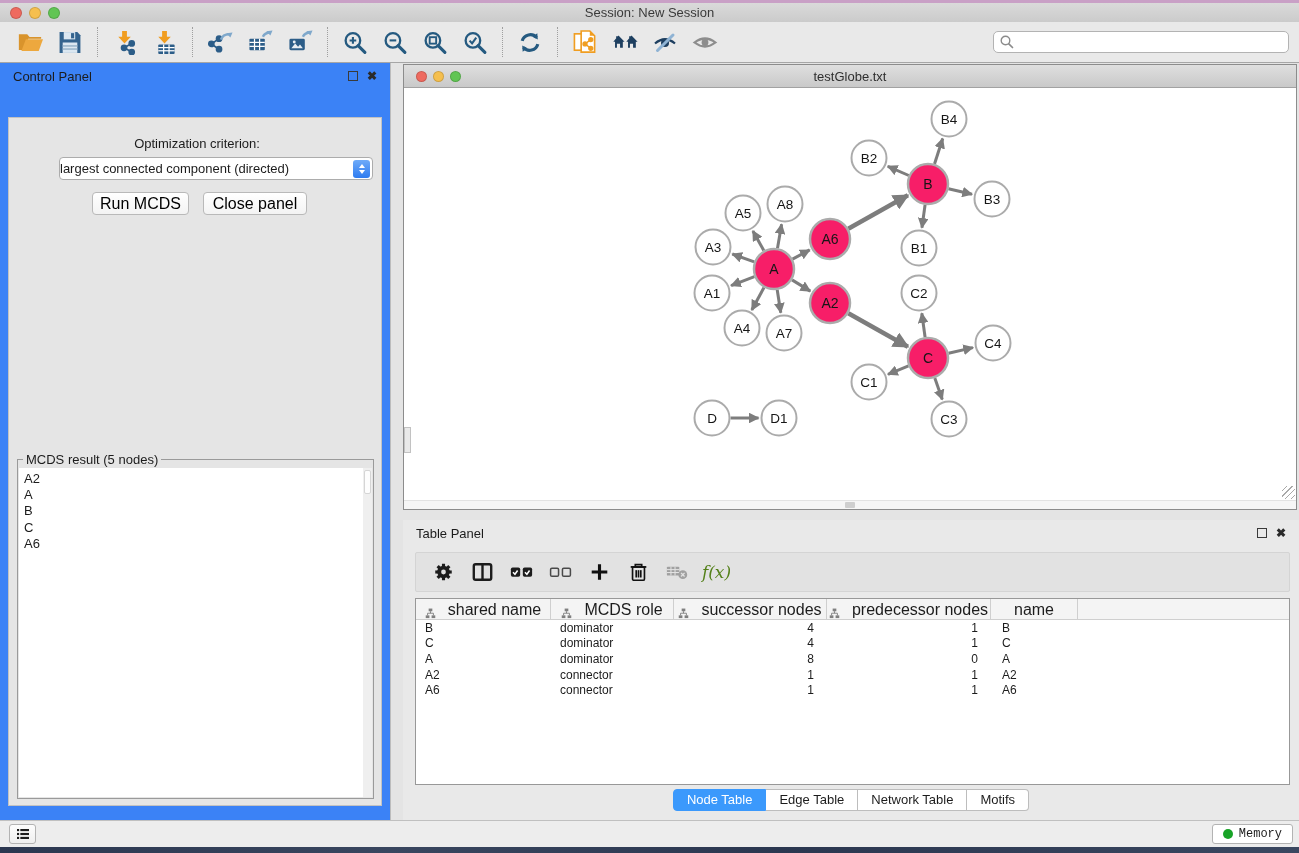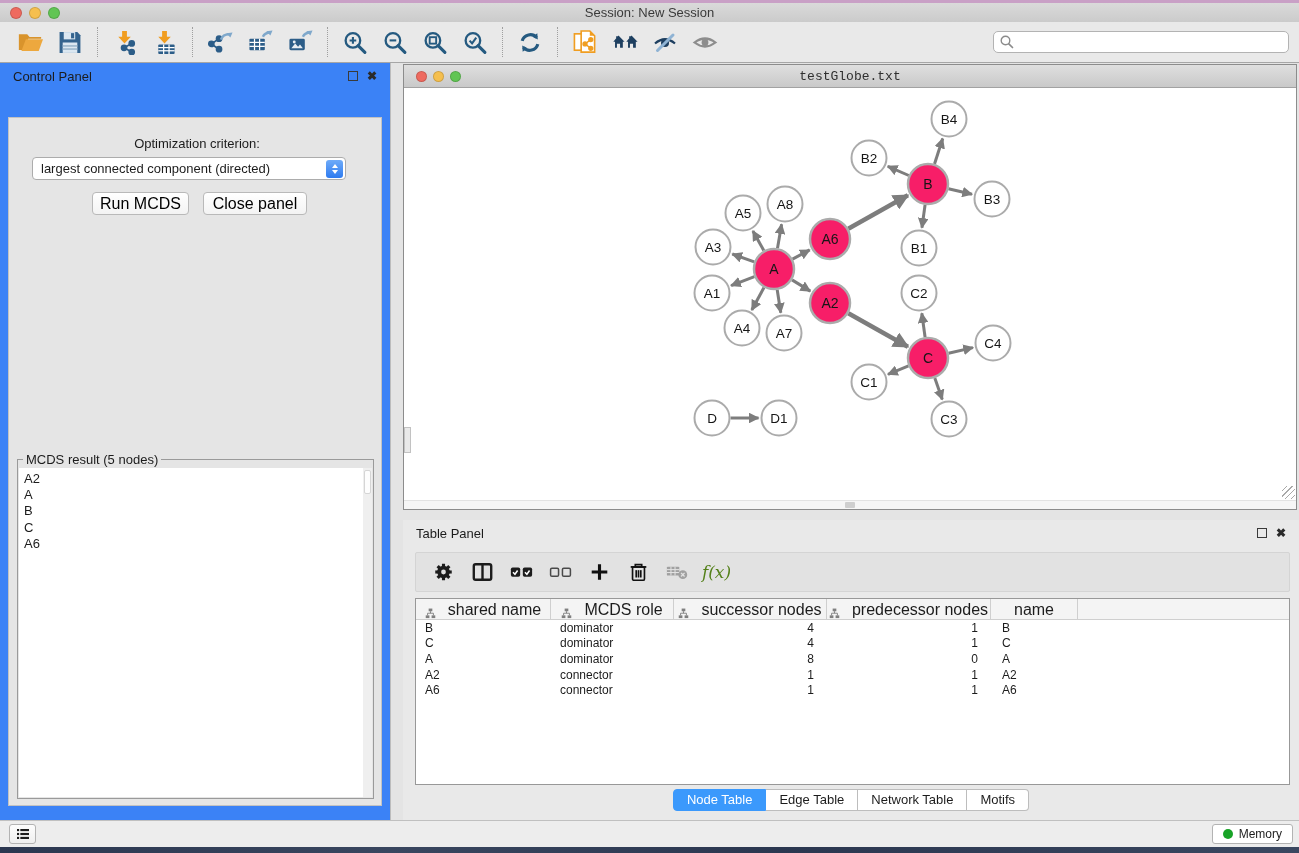--- a/index.html
+++ b/index.html
@@ -37,42 +37,42 @@
   .seg-tab:last-child { border-radius:0 4px 4px 0; }
   .seg-tab.active { background:#3b99fc; border-color:#3b99fc; color:#fff; }
 
   
   #control-panel { position:absolute; left:0; top:63px; width:391px; height:757px; background:#3b82f6;
     border-right:1px solid #bcbcbc; }
   #cp-tabs { position:absolute; left:0; right:10px; top:33px; display:flex; justify-content:center; z-index:2; }
   #cp-body { position:absolute; left:8px; top:54px; width:374px; height:689px; background:#e5e5e5;
     border:1px solid #c2c2c2; }
   #opt-label { position:absolute; left:4px; right:0; top:18px; text-align:center; }
-  #criterion-select { position:absolute; left:23px; top:39px; width:314px; height:23px; background:#fff;
-    border:1px solid #acacac; border-radius:4px; display:flex; align-items:center; padding-left:8px; }
+  #criterion-select { position:absolute; left:50px; top:39px; width:314px; height:23px; background:#fff;
+    border:1px solid #acacac; border-radius:4px; display:flex; align-items:center; padding-left:0; }
   #criterion-stepper { position:absolute; right:2px; top:2px; width:17px; height:18px; border-radius:3px;
     background:linear-gradient(#6fabf9,#2e7bf0); display:flex; flex-direction:column; align-items:center; justify-content:center; gap:2px; }
   .tri-up { width:0; height:0; border-left:3.5px solid transparent; border-right:3.5px solid transparent; border-bottom:4px solid #fff; }
   .tri-down { width:0; height:0; border-left:3.5px solid transparent; border-right:3.5px solid transparent; border-top:4px solid #fff; }
   .cp-button { position:absolute; top:74px; height:23px; background:linear-gradient(#ffffff,#f3f3f3);
     border:1px solid #b9b9b9; border-radius:4px; font-size:16px; font-family:inherit; text-align:center; line-height:21px; }
   #run-btn { left:83px; width:97px; }
   #close-btn { left:194px; width:104px; }
   #mcds-fieldset { position:absolute; left:8px; top:341px; width:357px; height:340px; border:1px solid #9a9a9a; }
   #mcds-legend { position:absolute; left:5px; top:-8px; background:#e5e5e5; padding:0 3px; }
   #mcds-list { position:absolute; left:1px; right:1px; top:8px; bottom:1px; background:#fff; padding:3px 0 0 5px; }
   .mcds-item { line-height:16.2px; font-size:13px; }
   #mcds-scroll { position:absolute; right:1px; top:8px; bottom:1px; width:9px; background:#efefef; }
   #mcds-scroll .thumb { width:7px; height:24px; margin:2px auto 0; background:#fdfdfd; border:1px solid #d5d5d5; border-radius:2px; }
 
   
   #network-window { position:absolute; left:403px; top:64px; width:894px; height:446px; background:#fff;
     border:1px solid #8c8c8c; }
   #nw-titlebar { height:23px; background:linear-gradient(#dfdfdf,#c9c9c9); border-bottom:1px solid #a2a2a2;
-    text-align:center; line-height:23px; color:#2f2f2f; position:relative;font-family:Liberation Mono, monospace; }
+    text-align:center; line-height:23px; color:#2f2f2f; position:relative; }
   #nw-titlebar .lights { top:6px; left:12px; gap:6px; }
   #nw-titlebar .light { width:11px; height:11px; }
   #graph-canvas { position:absolute; left:0; top:24px; right:0; bottom:0; background:#fff; }
   #left-thumb { position:absolute; left:0; top:338px; width:7px; height:26px; background:#e9e9e9; border:1px solid #c2c2c2; }
   #h-scroll { position:absolute; left:0; right:0; bottom:0; height:9px; background:#f6f6f6; border-top:1px solid #e3e3e3;
     display:flex; justify-content:center; align-items:center; }
   #h-scroll .thumb { width:10px; height:6px; background:#cfcfcf; border-radius:1px; }
   #resize-grip { position:absolute; right:1px; bottom:10px; width:13px; height:13px;
     background:repeating-linear-gradient(135deg, transparent 0 3px, #a9a9a9 3px 4px); }
 
@@ -95,21 +95,21 @@
   .td.c2, .td.c3 { justify-content:flex-end; padding-right:13px; }
   .td.c4 { padding-left:11px; }
   #tp-tabs { position:absolute; left:0; right:0; bottom:9px; display:flex; justify-content:center; }
 
   
   #status-bar { position:absolute; left:0; top:820px; width:1299px; height:27px; background:#ededed; border-top:1px solid #c0c0c0; }
   #statusbar-list-btn { position:absolute; left:9px; top:3px; width:27px; height:20px; border:1px solid #b3b3b3;
     border-radius:3px; background:linear-gradient(#fdfdfd,#efefef); display:flex; align-items:center; justify-content:center; }
   #statusbar-list-btn svg { width:16px; height:16px; }
   #memory-btn { position:absolute; right:6px; top:3px; height:20px; padding:0 10px; background:#fff;
-    border:1px solid #b3b3b3; border-radius:3px; display:flex; align-items:center; gap:6px; font-size:12px; }
+    border:1px solid #b3b3b3; border-radius:3px; display:flex; align-items:center; gap:6px; font-size:12px;font-family:Liberation Mono, monospace; }
   #memory-dot { width:10px; height:10px; border-radius:50%; background:#18a327; }
   #bottom-strip { position:absolute; left:0; top:847px; width:1299px; height:6px;
     background:linear-gradient(90deg,#2b3750,#39465f 30%,#2b3750 60%,#3a4760); }
 
   .disabled { opacity:.95; }
   .icon { display:inline-flex; }
 </style>
 </head>
 <body>
 

